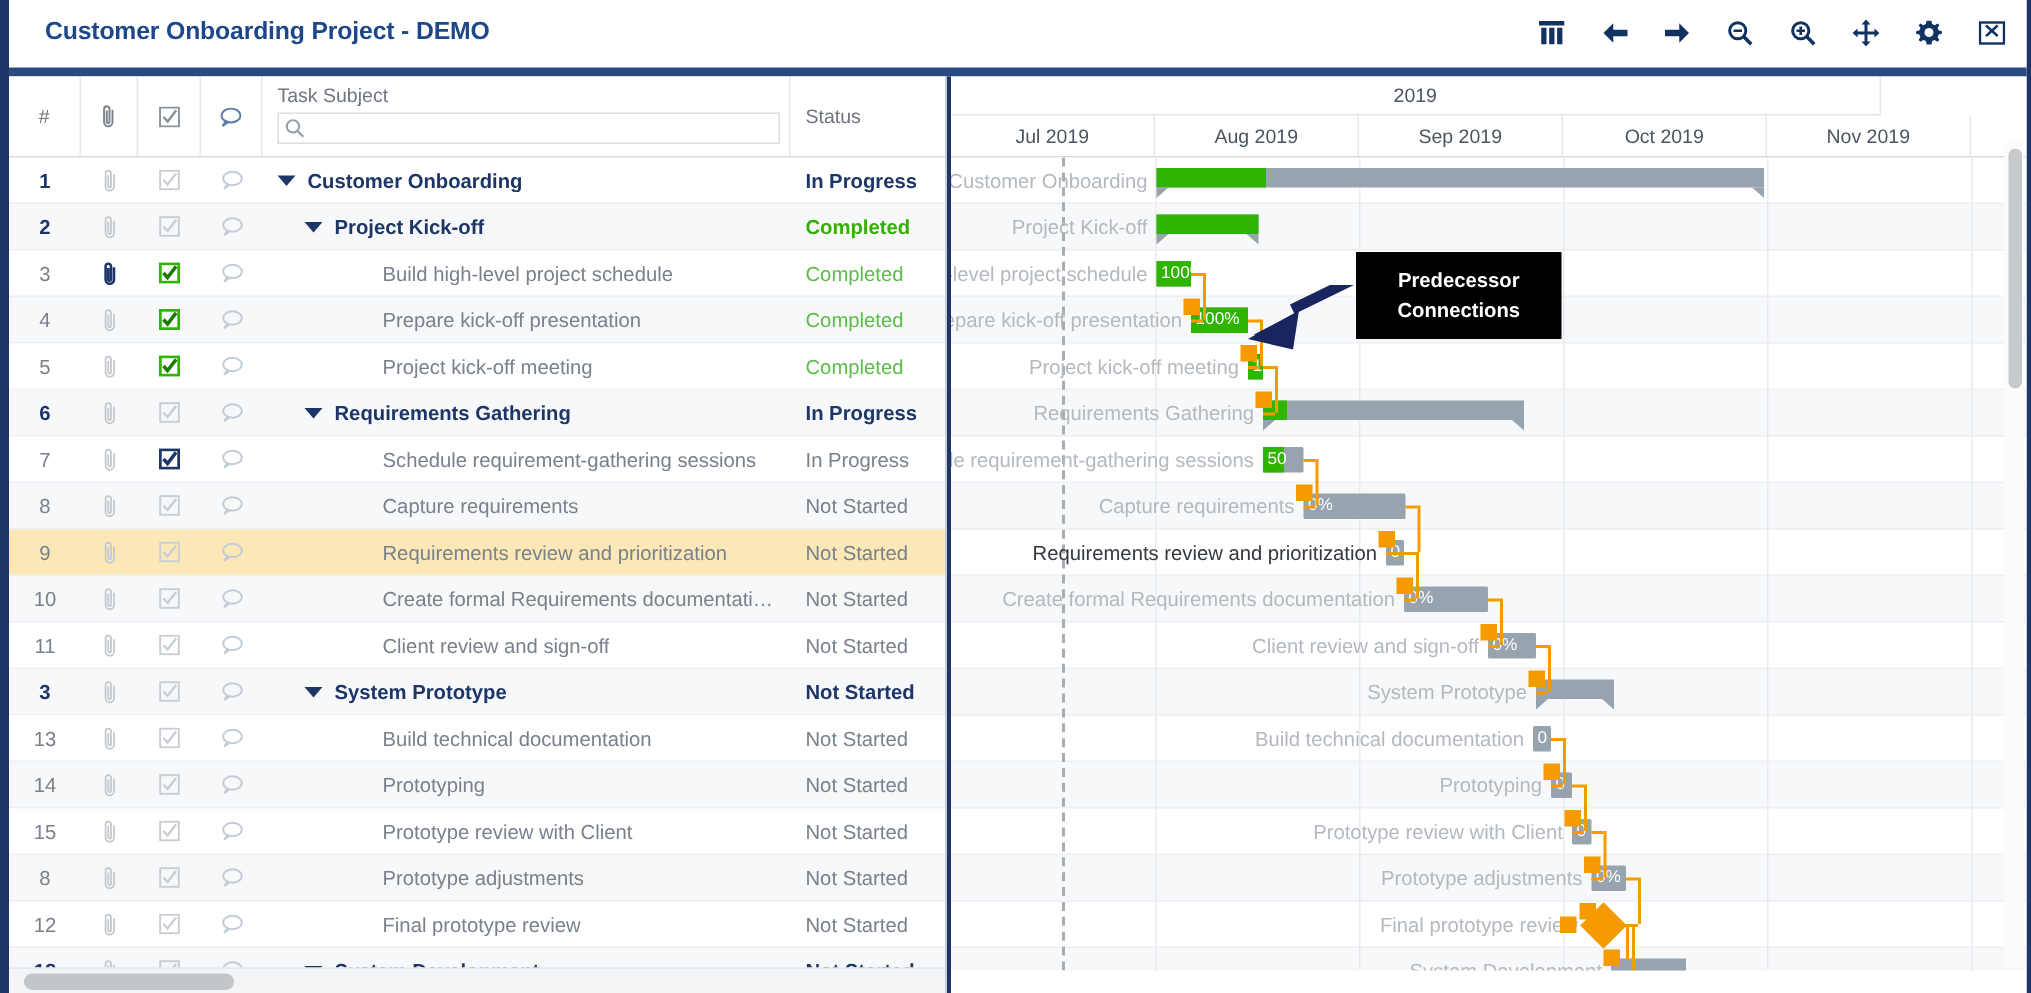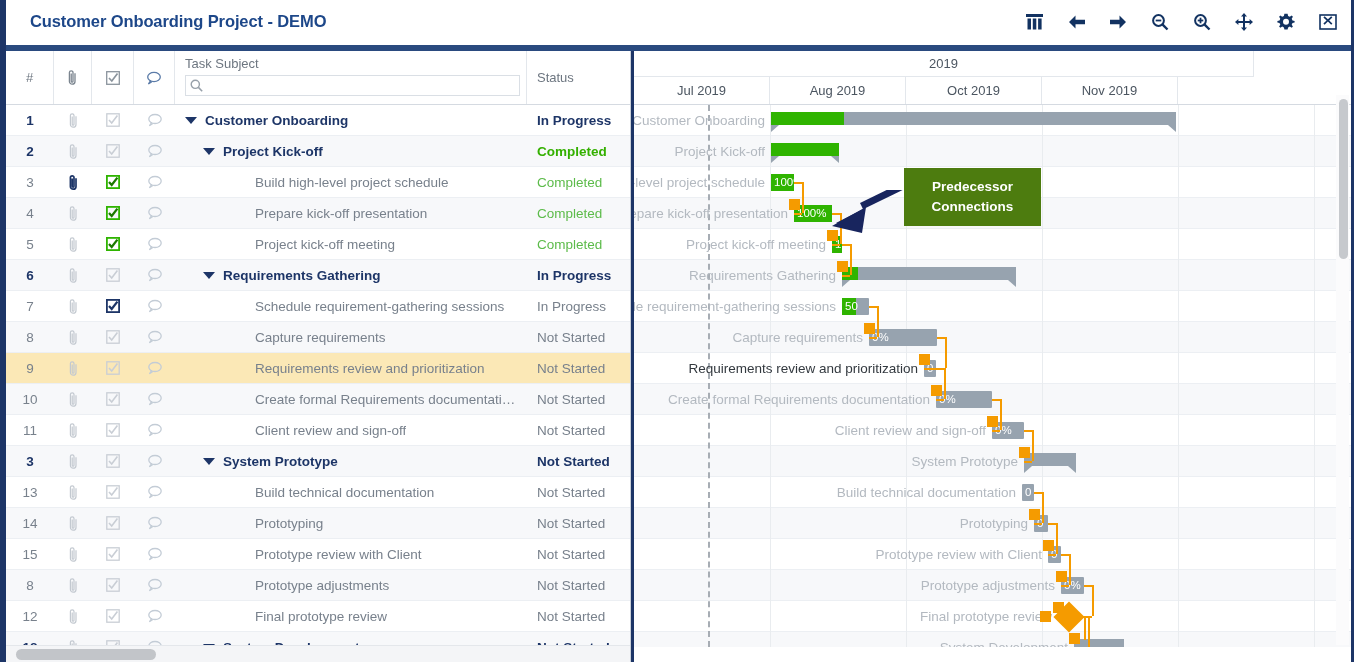--- a/index.html
+++ b/index.html
@@ -211,21 +211,21 @@
     position: absolute; width: 22px; height: 22px; background: #f59b00;
     transform: rotate(45deg);
   }
   
   .today-line {
     position: absolute; top: 0; width: 0; height: 542px;
     border-left: 2px dashed #a7adb4;
   }
   
   .callout {
-    position: absolute; background: #4d7c0f; color: #ffffff;
+    position: absolute; background: #000000; color: #ffffff;
     font-size: 13.5px; font-weight: bold; line-height: 20px;
     text-align: center; padding: 9px 10px; white-space: pre-line;
   }
   .callout-arrow { position: absolute; }
 </style>
 </head>
 <body>
 
 <div id="app">
 
@@ -768,20 +768,21 @@
       <div class="hscroll-thumb"></div>
     </div>
   </div>
 
   <div class="gantt-pane">
     <div class="g-head">
       <div class="g-year">2019</div>
       <div class="g-months" id="g-months">
           <div class="g-month">Jul 2019</div>
           <div class="g-month">Aug 2019</div>
+          <div class="g-month">Sep 2019</div>
           <div class="g-month">Oct 2019</div>
           <div class="g-month">Nov 2019</div>
         </div>
     </div>
 
     <div class="g-body" id="g-body">
         <div class="g-row alt" style="position: absolute; left: 0px; right: 0px; top: 527px;"></div>
         <div class="g-row" style="position: absolute; left: 0px; right: 0px; top: 496px;"></div>
         <div class="g-row alt" style="position: absolute; left: 0px; right: 0px; top: 465px;"></div>
         <div class="g-row" style="position: absolute; left: 0px; right: 0px; top: 434px;"></div>

